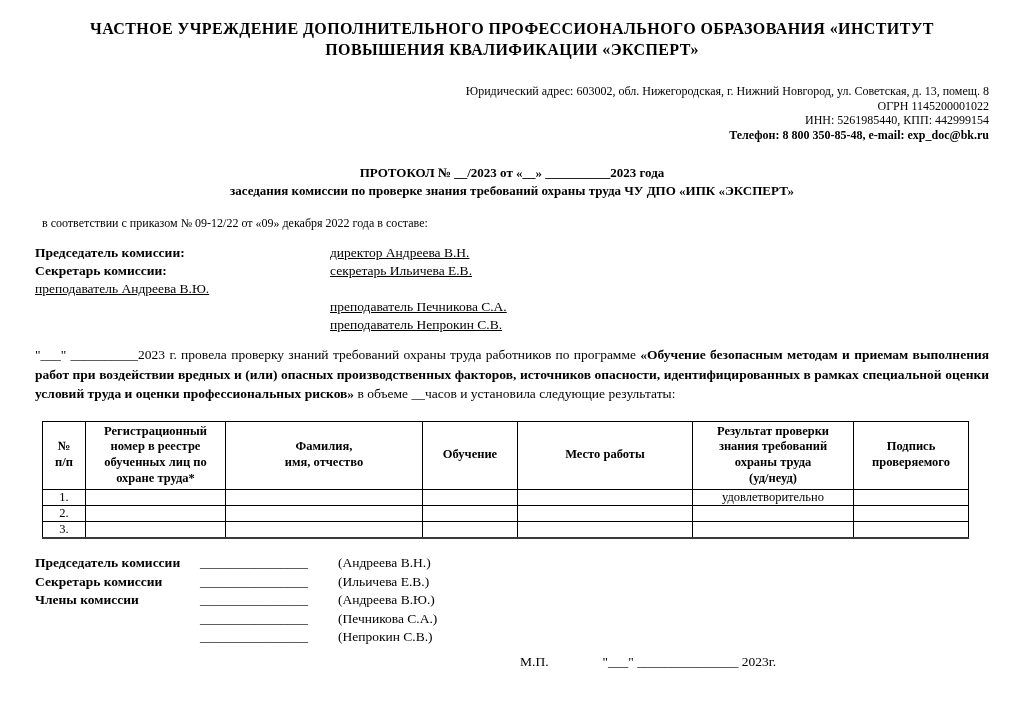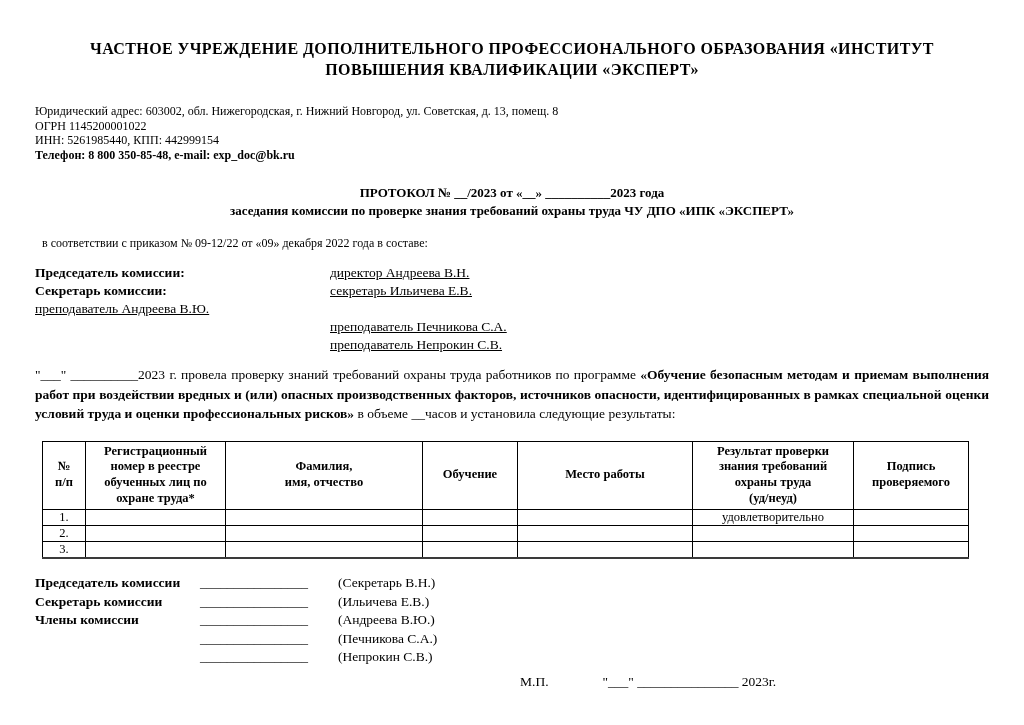--- a/index.html
+++ b/index.html
@@ -6,35 +6,35 @@
   body {
     width: 1024px; height: 725px;
     font-family: "Liberation Serif", serif;
     color: #000;
     position: relative;
     overflow: hidden;
   }
   .page {
     box-sizing: border-box;
     width: 1024px; height: 725px;
-    padding: 38px 35px 0 35px;
+    padding: 18px 35px 0 35px;
     position: relative;
   }
   
   .org-title {
     text-align: center;
     font-weight: bold;
     font-size: 16px;
     line-height: 1.32;
     letter-spacing: 0.4px;
     white-space: pre-line;
   }
   .address-block {
     margin-top: 24px;
-    text-align: left;
+    text-align: right;
     font-size: 12px;
     line-height: 1.22;
   }
   .address-block div { margin: 0; }
   .address-bold { font-weight: bold; }
   
   .protocol-title {
     margin-top: 21px;
     text-align: center;
     font-weight: bold;
@@ -210,21 +210,21 @@
         <td class="cell-result"></td>
         <td></td>
       </tr>
     </tbody>
   </table>
 
   <div class="signatures">
     <div class="sig-row">
       <div class="sig-label">Председатель комиссии</div>
       <div class="sig-line">________________</div>
-      <div class="sig-name">(Секретарь В.Н.)</div>
+      <div class="sig-name">(Андреева В.Н.)</div>
     </div>
     <div class="sig-row">
       <div class="sig-label">Секретарь комиссии</div>
       <div class="sig-line">________________</div>
       <div class="sig-name">(Ильичева Е.В.)</div>
     </div>
     <div class="sig-row">
       <div class="sig-label">Члены комиссии</div>
       <div class="sig-line">________________</div>
       <div class="sig-name">(Андреева В.Ю.)</div>

